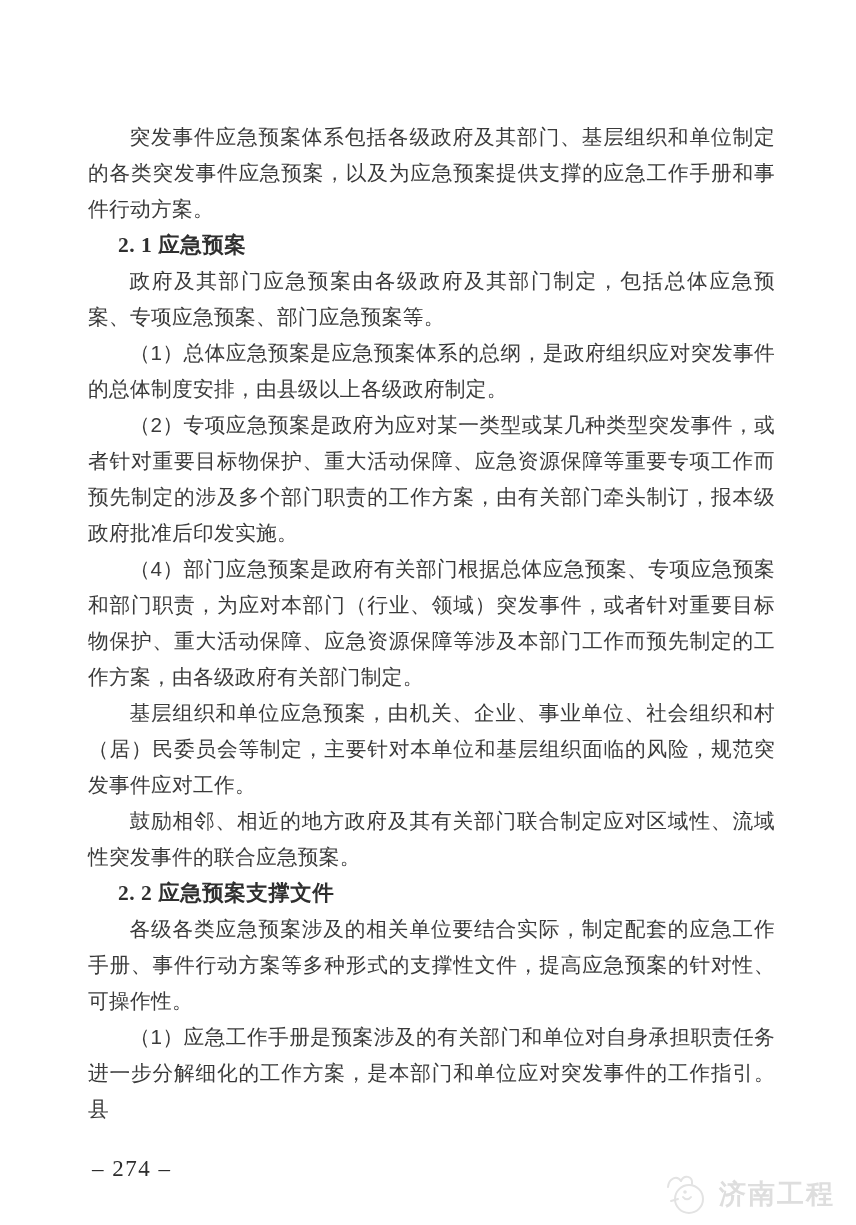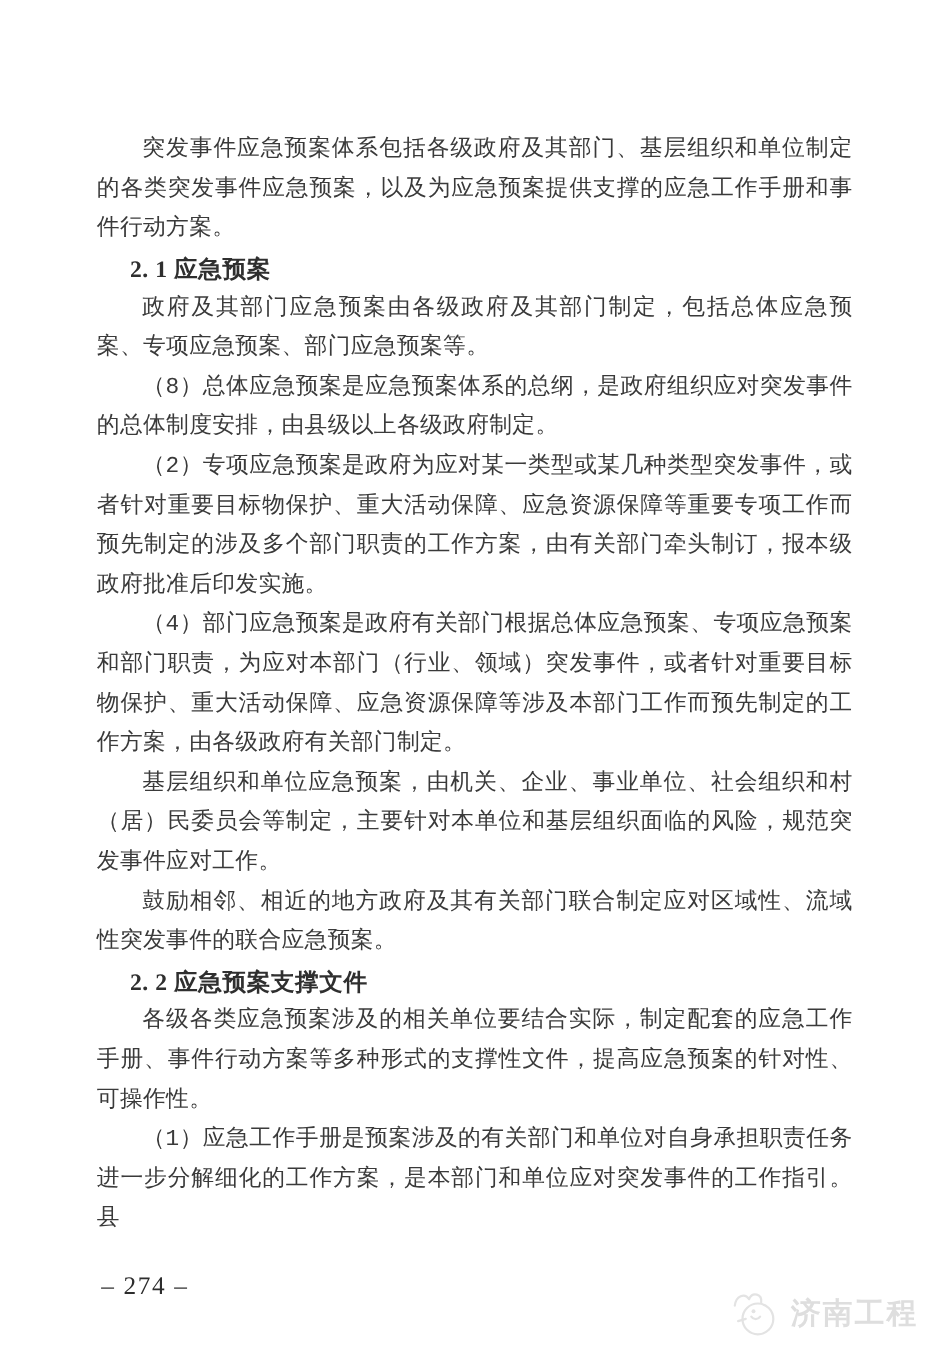--- a/index.html
+++ b/index.html
@@ -25,21 +25,21 @@
     margin: 0;
     padding: 0;
   }
   .content p.body {
     font-size: 20.7px;
     line-height: 36px;
     color: #3a3a3a;
     text-indent: 2em;
     text-align: justify;
     text-justify: inter-character;
-    font-family: Liberation Mono, monospace;
+    font-family: Liberation Sans, sans-serif;
     letter-spacing: 0.3px;
   }
   .content p.heading {
     font-size: 21.5px;
     line-height: 36px;
     font-weight: bold;
     color: #2f2f2f;
     text-indent: 1.4em;
     font-family: Liberation Serif, serif;
     letter-spacing: 0.5px;
@@ -77,21 +77,21 @@
 </style>
 </head>
 <body>
 
 <div class="page">
 
   <div class="content" id="content">
       <p class="body">突发事件应急预案体系包括各级政府及其部门、基层组织和单位制定的各类突发事件应急预案，以及为应急预案提供支撑的应急工作手册和事件行动方案。</p>
       <p class="heading">2. 1 应急预案</p>
       <p class="body">政府及其部门应急预案由各级政府及其部门制定，包括总体应急预案、专项应急预案、部门应急预案等。</p>
-      <p class="body">（8）总体应急预案是应急预案体系的总纲，是政府组织应对突发事件的总体制度安排，由县级以上各级政府制定。</p>
+      <p class="body">（1）总体应急预案是应急预案体系的总纲，是政府组织应对突发事件的总体制度安排，由县级以上各级政府制定。</p>
       <p class="body">（2）专项应急预案是政府为应对某一类型或某几种类型突发事件，或者针对重要目标物保护、重大活动保障、应急资源保障等重要专项工作而预先制定的涉及多个部门职责的工作方案，由有关部门牵头制订，报本级政府批准后印发实施。</p>
       <p class="body">（4）部门应急预案是政府有关部门根据总体应急预案、专项应急预案和部门职责，为应对本部门（行业、领域）突发事件，或者针对重要目标物保护、重大活动保障、应急资源保障等涉及本部门工作而预先制定的工作方案，由各级政府有关部门制定。</p>
       <p class="body">基层组织和单位应急预案，由机关、企业、事业单位、社会组织和村（居）民委员会等制定，主要针对本单位和基层组织面临的风险，规范突发事件应对工作。</p>
       <p class="body">鼓励相邻、相近的地方政府及其有关部门联合制定应对区域性、流域性突发事件的联合应急预案。</p>
       <p class="heading">2. 2 应急预案支撑文件</p>
       <p class="body">各级各类应急预案涉及的相关单位要结合实际，制定配套的应急工作手册、事件行动方案等多种形式的支撑性文件，提高应急预案的针对性、可操作性。</p>
       <p class="body">（1）应急工作手册是预案涉及的有关部门和单位对自身承担职责任务进一步分解细化的工作方案，是本部门和单位应对突发事件的工作指引。县</p>
     </div>
 
   <div class="page-number">– 274 –</div>

